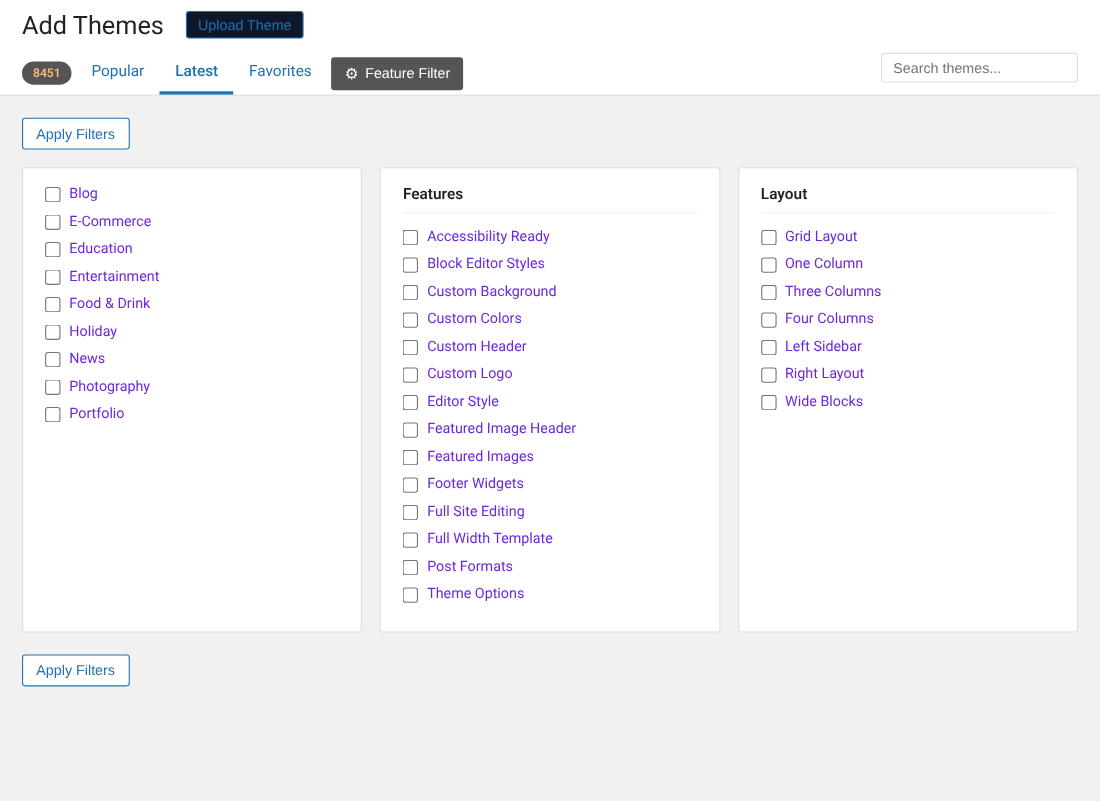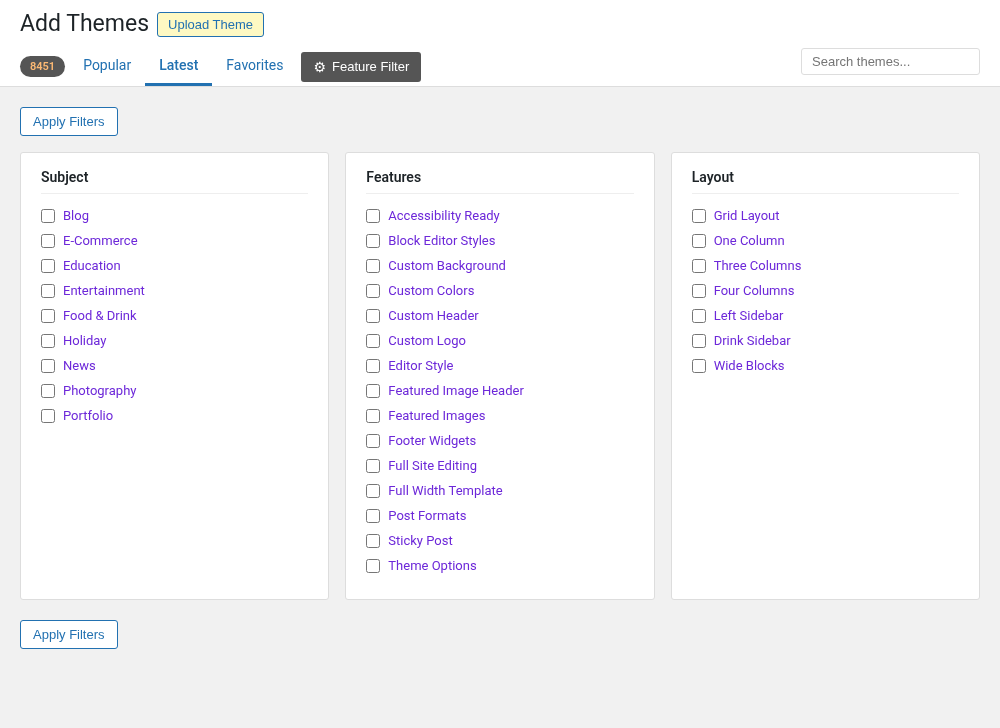--- a/index.html
+++ b/index.html
@@ -9,32 +9,32 @@
       background: #f1f1f1;
       color: #333;
     }
     .page-header {
       background: #fff;
       padding: 10px 20px 0 20px;
       border-bottom: 1px solid #ddd;
     }
     .page-title-row {
       display: flex;
-      align-items: flex-end;
-      gap: 8px;
+      align-items: flex-start;
+      gap: 20px;
       padding-bottom: 10px;
     }
     .page-title {
       font-size: 23px;
       font-weight: 400;
       color: #1d2327;
     }
     .upload-theme-btn {
       border: 1px solid #2271b1;
-      background: #fef9c3;
+      background: #0f172a;
       color: #2271b1;
       padding: 4px 10px;
       border-radius: 3px;
       cursor: pointer;
       font-size: 13px;
     }
     .tabs-row {
       display: flex;
       align-items: center;
       gap: 0;
@@ -166,21 +166,20 @@
     </div>
   </div>
 </div>
 
 <div class="main-content">
   <button class="apply-filters-btn">Apply Filters</button>
 
   <div class="filter-panels">
 
     <div class="filter-panel">
-      <div class="filter-panel-title">Subject</div>
       <div class="checkbox-item">
         <input type="checkbox" id="s0" style="">
         <label for="s0">Blog</label>
       </div>
       <div class="checkbox-item">
         <input type="checkbox" id="s1" style="">
         <label for="s1">E-Commerce</label>
       </div>
       <div class="checkbox-item">
         <input type="checkbox" id="s2" style="">
@@ -260,24 +259,20 @@
       </div>
       <div class="checkbox-item">
         <input type="checkbox" id="f12" style="">
         <label for="f12">Full Width Template</label>
       </div>
       <div class="checkbox-item">
         <input type="checkbox" id="f13" style="">
         <label for="f13">Post Formats</label>
       </div>
       <div class="checkbox-item">
-        <input type="checkbox" id="f14" style="">
-        <label for="f14">Sticky Post</label>
-      </div>
-      <div class="checkbox-item">
         <input type="checkbox" id="f15" style="">
         <label for="f15">Theme Options</label>
       </div>
     </div>
 
     <div class="filter-panel">
       <div class="filter-panel-title">Layout</div>
       <div class="checkbox-item">
         <input type="checkbox" id="l0" style="">
         <label for="l0">Grid Layout</label>
@@ -293,21 +288,21 @@
       <div class="checkbox-item">
         <input type="checkbox" id="l4" style="">
         <label for="l4">Four Columns</label>
       </div>
       <div class="checkbox-item">
         <input type="checkbox" id="l5" style="">
         <label for="l5">Left Sidebar</label>
       </div>
       <div class="checkbox-item">
         <input type="checkbox" id="l6" style="">
-        <label for="l6">Drink Sidebar</label>
+        <label for="l6">Right Layout</label>
       </div>
       <div class="checkbox-item">
         <input type="checkbox" id="l7" style="">
         <label for="l7">Wide Blocks</label>
       </div>
     </div>
 
   </div>
 
   <div class="bottom-apply">

